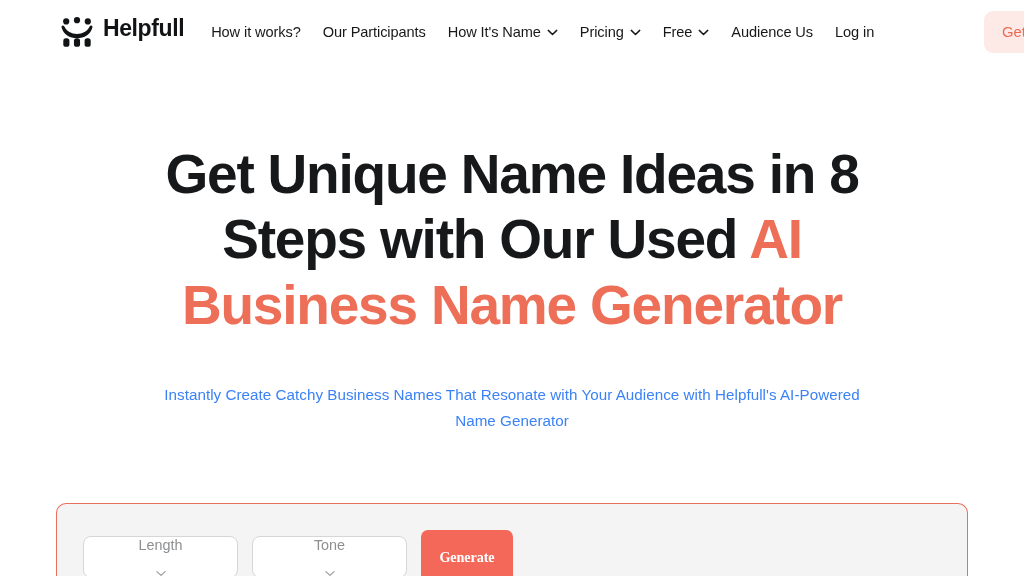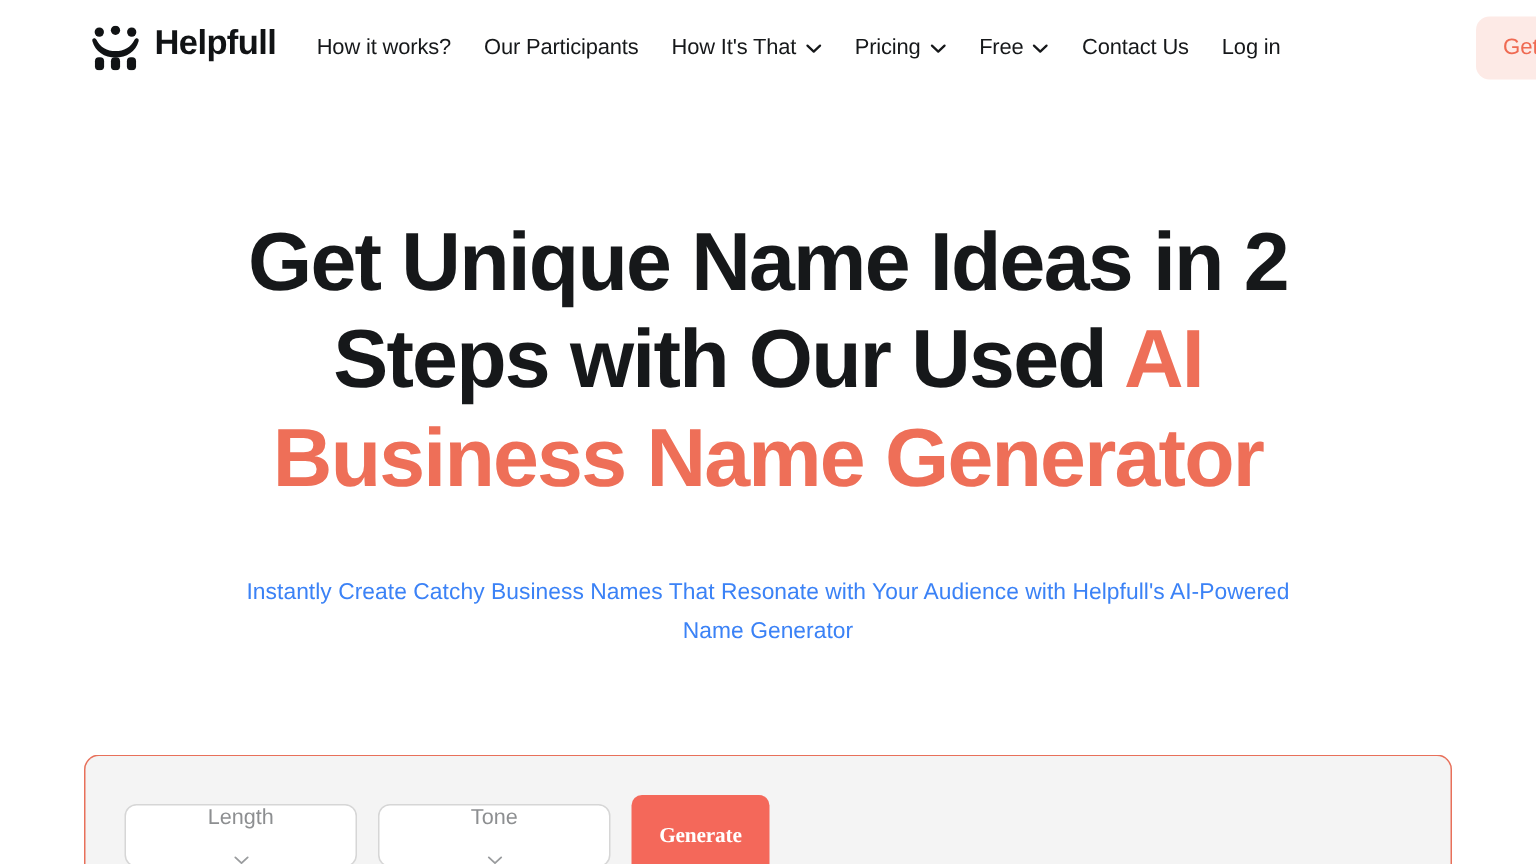--- a/index.html
+++ b/index.html
@@ -135,58 +135,58 @@
 
       <div class="nav-item">
         <span>How it works?</span>
       </div>
 
       <div class="nav-item">
         <span>Our Participants</span>
       </div>
 
       <div class="nav-item">
-        <span>How It's That</span>
+        <span>How It's Name</span>
         <svg class="chev" viewBox="0 0 12 8">
           <path d="M1.2 1.6 L6 6.2 L10.8 1.6" fill="none" stroke="#16181a" stroke-width="1.7" stroke-linecap="round" stroke-linejoin="round"></path>
         </svg>
       </div>
 
       <div class="nav-item">
         <span>Pricing</span>
         <svg class="chev" viewBox="0 0 12 8">
           <path d="M1.2 1.6 L6 6.2 L10.8 1.6" fill="none" stroke="#16181a" stroke-width="1.7" stroke-linecap="round" stroke-linejoin="round"></path>
         </svg>
       </div>
 
       <div class="nav-item">
         <span>Free</span>
         <svg class="chev" viewBox="0 0 12 8">
           <path d="M1.2 1.6 L6 6.2 L10.8 1.6" fill="none" stroke="#16181a" stroke-width="1.7" stroke-linecap="round" stroke-linejoin="round"></path>
         </svg>
       </div>
 
       <div class="nav-item">
-        <span>Contact Us</span>
+        <span>Audience Us</span>
       </div>
 
       <div class="nav-item">
         <span>Log in</span>
       </div>
 
     </nav>
 
     <div class="cta-btn">
       <span>Get Started</span>
     </div>
   </header>
 
   <section class="hero">
     <h1 class="headline">
-      <span>Get Unique Name Ideas in 2</span>
+      <span>Get Unique Name Ideas in 8</span>
       <span>Steps with Our Used </span><span class="accent">AI</span>
       <span class="accent">Business Name Generator</span>
     </h1>
     <p class="subtitle">Instantly Create Catchy Business Names That Resonate with Your Audience with Helpfull's AI-Powered Name Generator</p>
   </section>
 
   <section class="form-panel">
     <div class="form-row">
 
 

